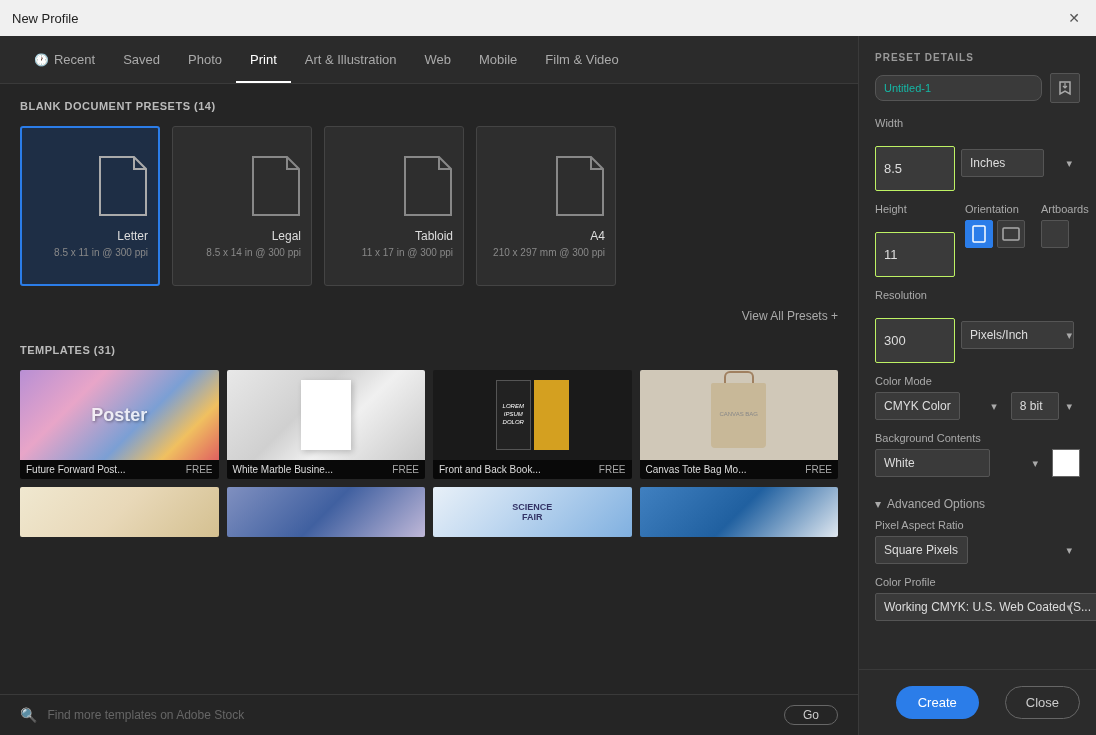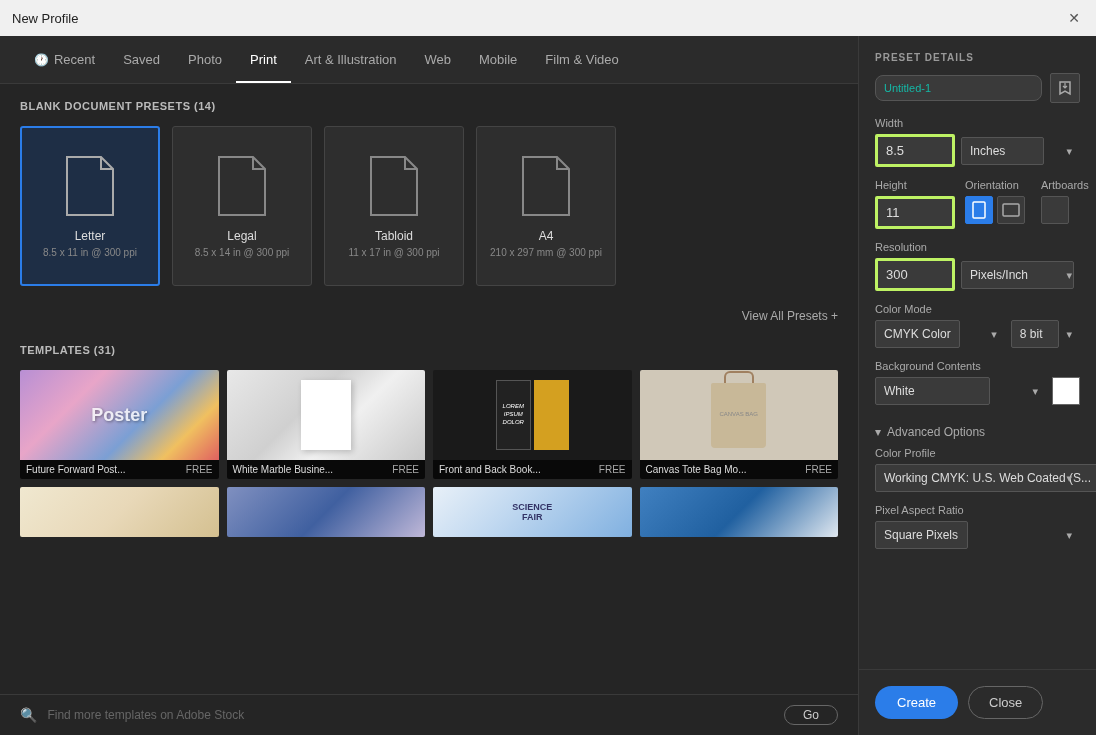--- a/index.html
+++ b/index.html
@@ -121,21 +121,21 @@
       gap: 12px;
       margin-bottom: 20px;
     }
     .preset-card {
       width: 140px;
       height: 160px;
       border: 1px solid #444;
       border-radius: 3px;
       display: flex;
       flex-direction: column;
-      align-items: center;
+      align-items: flex-end;
       justify-content: center;
       cursor: pointer;
       background: #2e2e2e;
       padding: 10px;
       flex-shrink: 0;
     }
     .preset-card.selected {
       border: 2px solid #2b7de9;
       background: #1e2e45;
     }
@@ -386,26 +386,27 @@
       margin-bottom: 5px;
     }
     .form-row {
       display: flex;
       gap: 6px;
       align-items: center;
     }
     .number-input {
       width: 80px;
       background: #3a3a3a;
-      border: 3px solid #bef264;
+      border: 1px solid #bef264;
       color: #ddd;
-      padding: 6px 8px;
+      padding: 14px 8px;
       font-size: 13px;
       outline: none;
       border-radius: 2px;
+      margin-top: 12px;
     }
     .select-field {
       flex: 1;
       background: #3a3a3a;
       border: 1px solid #555;
       color: #ddd;
       padding: 6px 8px;
       font-size: 12px;
       outline: none;
       border-radius: 2px;
@@ -487,21 +488,22 @@
     }
     .color-swatch {
       width: 28px;
       height: 28px;
       border: 1px solid #666;
       cursor: pointer;
     }
 
     .bottom-buttons {
       display: flex;
-      gap: 10px;
+      justify-content: flex-end;
+      gap: 26px;
       padding: 16px;
       margin-top: auto;
       border-top: 1px solid #3a3a3a;
     }
     .create-btn {
       padding: 8px 22px;
       background: #2b7de9;
       border: none;
       color: #fff;
       font-size: 13px;
@@ -805,35 +807,35 @@
         <div class="color-swatch" style="background:#ffffff;"></div>
       </div>
     </div>
 
     <div class="advanced-toggle">
       <span>▾</span>
       <span>Advanced Options</span>
     </div>
 
     <div class="form-section">
+      <div class="form-label">Pixel Aspect Ratio</div>
+      <div class="select-wrapper">
+        <select class="select-field">
+          <option selected="">Square Pixels</option>
+        </select>
+      </div>
+    </div>
+
+    <div class="form-section">
       <div class="form-label">Color Profile</div>
       <div class="select-wrapper">
         <select class="select-field">
           <option selected="">Working CMYK: U.S. Web Coated (S...</option>
         </select>
       </div>
     </div>
 
-    <div class="form-section">
-      <div class="form-label">Pixel Aspect Ratio</div>
-      <div class="select-wrapper">
-        <select class="select-field">
-          <option selected="">Square Pixels</option>
-        </select>
-      </div>
-    </div>
-
     <div class="bottom-buttons">
       <button class="create-btn">Create</button>
       <button class="cancel-btn">Close</button>
     </div>
   </div>
 </div>
 
 </body></html>

